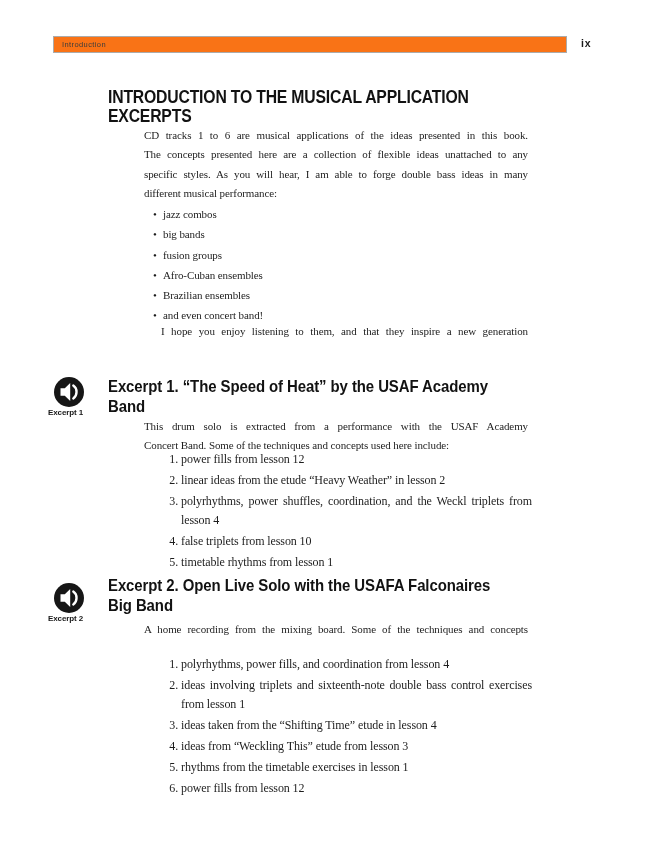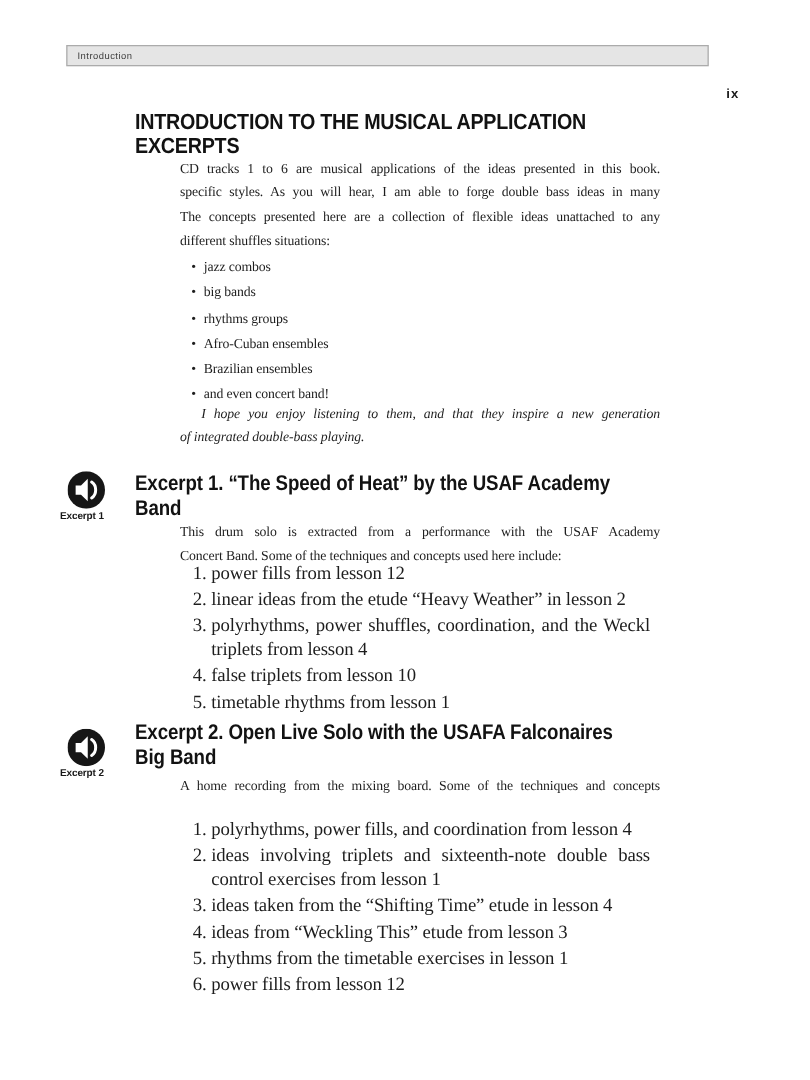--- a/index.html
+++ b/index.html
@@ -6,30 +6,30 @@
     --text:#1d1d1d; --heading:#121212; --border:#ababab; --icon_bg:#161616; --muted:#3c3c3c;
   }
   html,body{margin:0;padding:0;background:#ffffff;}
   .page{
     position:relative;width:648px;height:864px;background:#ffffff;overflow:hidden;
     font-family:"Liberation Serif",serif;color:var(--text);
   }
   
   .runbox{
     position:absolute;left:53px;top:36px;width:512px;height:15px;
-    border:1px solid var(--border);background:#e5e5e5;
+    border:1px solid var(--border);background:#f97316;
   }
   .runlabel{
     position:absolute;left:8px;top:3px;
     font-family:"Liberation Sans",sans-serif;font-size:7.5px;letter-spacing:.4px;color:var(--muted);
   }
   .pagenum{
     position:absolute;left:581px;top:37px;
     font-family:"Liberation Sans",sans-serif;font-weight:bold;font-size:10.5px;
-    letter-spacing:.8px;color:#1a1a1a;margin-top:32px;
+    letter-spacing:.8px;color:#1a1a1a;
   }
   
   .h1{
     position:absolute;left:108px;top:88px;
     font-family:"Liberation Sans",sans-serif;font-weight:bold;font-size:17.5px;line-height:18.5px;
     color:var(--heading);letter-spacing:-0.2px;
     transform:scaleX(.90);transform-origin:left top;white-space:nowrap;
   }
   .h2{
     position:absolute;left:108px;
@@ -47,22 +47,22 @@
   .indent{text-indent:17px;}
   
   .bullets{
     position:absolute;left:153px;top:204px;margin:0;padding:0;list-style:none;
     font-size:11px;line-height:20.3px;letter-spacing:-0.1px;
   }
   .bullets li{position:relative;padding-left:10px;}
   .bullets li::before{content:"\2022";position:absolute;left:0;top:0;}
   
   .numlist{
-    position:absolute;left:152px;width:351px;margin:0;padding:0 0 0 17px;
-    font-size:15px;line-height:18.5px;letter-spacing:-0.1px;
+    position:absolute;left:164px;width:351px;margin:0;padding:0 0 0 17px;
+    font-size:12px;line-height:18.5px;letter-spacing:-0.1px;
   }
   .numlist li{margin-bottom:2.6px;text-align:justify;}
   
   .cdicon{position:absolute;width:30px;height:30px;color:var(--icon_bg);}
   .badge{
     position:absolute;left:48px;width:44px;
     font-family:"Liberation Sans",sans-serif;font-weight:bold;font-size:8px;
     letter-spacing:-0.1px;color:#181818;white-space:nowrap;
   }
 </style>
@@ -76,37 +76,36 @@
   </div>
   <div class="pagenum">ix</div>
 
   <div class="h1">
     <div>INTRODUCTION TO THE MUSICAL APPLICATION</div>
     <div>EXCERPTS</div>
   </div>
 
   <div class="para" style="top:126px;">
     <div class="jl">CD tracks 1 to 6 are musical applications of the ideas presented in this book.</div>
+    <div class="jl">The concepts presented here are a collection of flexible ideas unattached to any</div>
     <div class="jl">specific styles. As you will hear, I am able to forge double bass ideas in many</div>
-    <div class="jl">The concepts presented here are a collection of flexible ideas unattached to any</div>
-    <div class="ll">different shuffles situations:</div>
+    <div class="ll">different musical performance:</div>
   </div>
 
   <ul class="bullets">
     <li>jazz combos</li>
     <li>big bands</li>
-    <li>rhythms groups</li>
+    <li>fusion groups</li>
     <li>Afro-Cuban ensembles</li>
     <li>Brazilian ensembles</li>
     <li>and even concert band!</li>
   </ul>
 
-  <div class="para" style="top:322px;font-style:italic;">
+  <div class="para" style="top:322px;">
     <div class="jl indent">I hope you enjoy listening to them, and that they inspire a new generation</div>
-    <div class="ll">of integrated double-bass playing.</div>
   </div>
 
   <div class="cdicon" style="left:54px;top:377px;">
     <svg width="30" height="30" viewBox="0 0 30 30" aria-hidden="true">
       <circle cx="15" cy="15" r="15" fill="currentColor"></circle>
       <polygon points="6.5,11.3 10.8,11.3 16.2,6 16.2,24 10.8,18.7 6.5,18.7" fill="#ffffff"></polygon>
       <path d="M19.3,8.6 C23.6,11.4 23.6,18.6 19.3,21.4" fill="none" stroke="#ffffff" stroke-width="2.4" stroke-linecap="round"></path>
     </svg>
   </div>
   <div class="badge" style="top:407.5px;">Excerpt 1</div>

